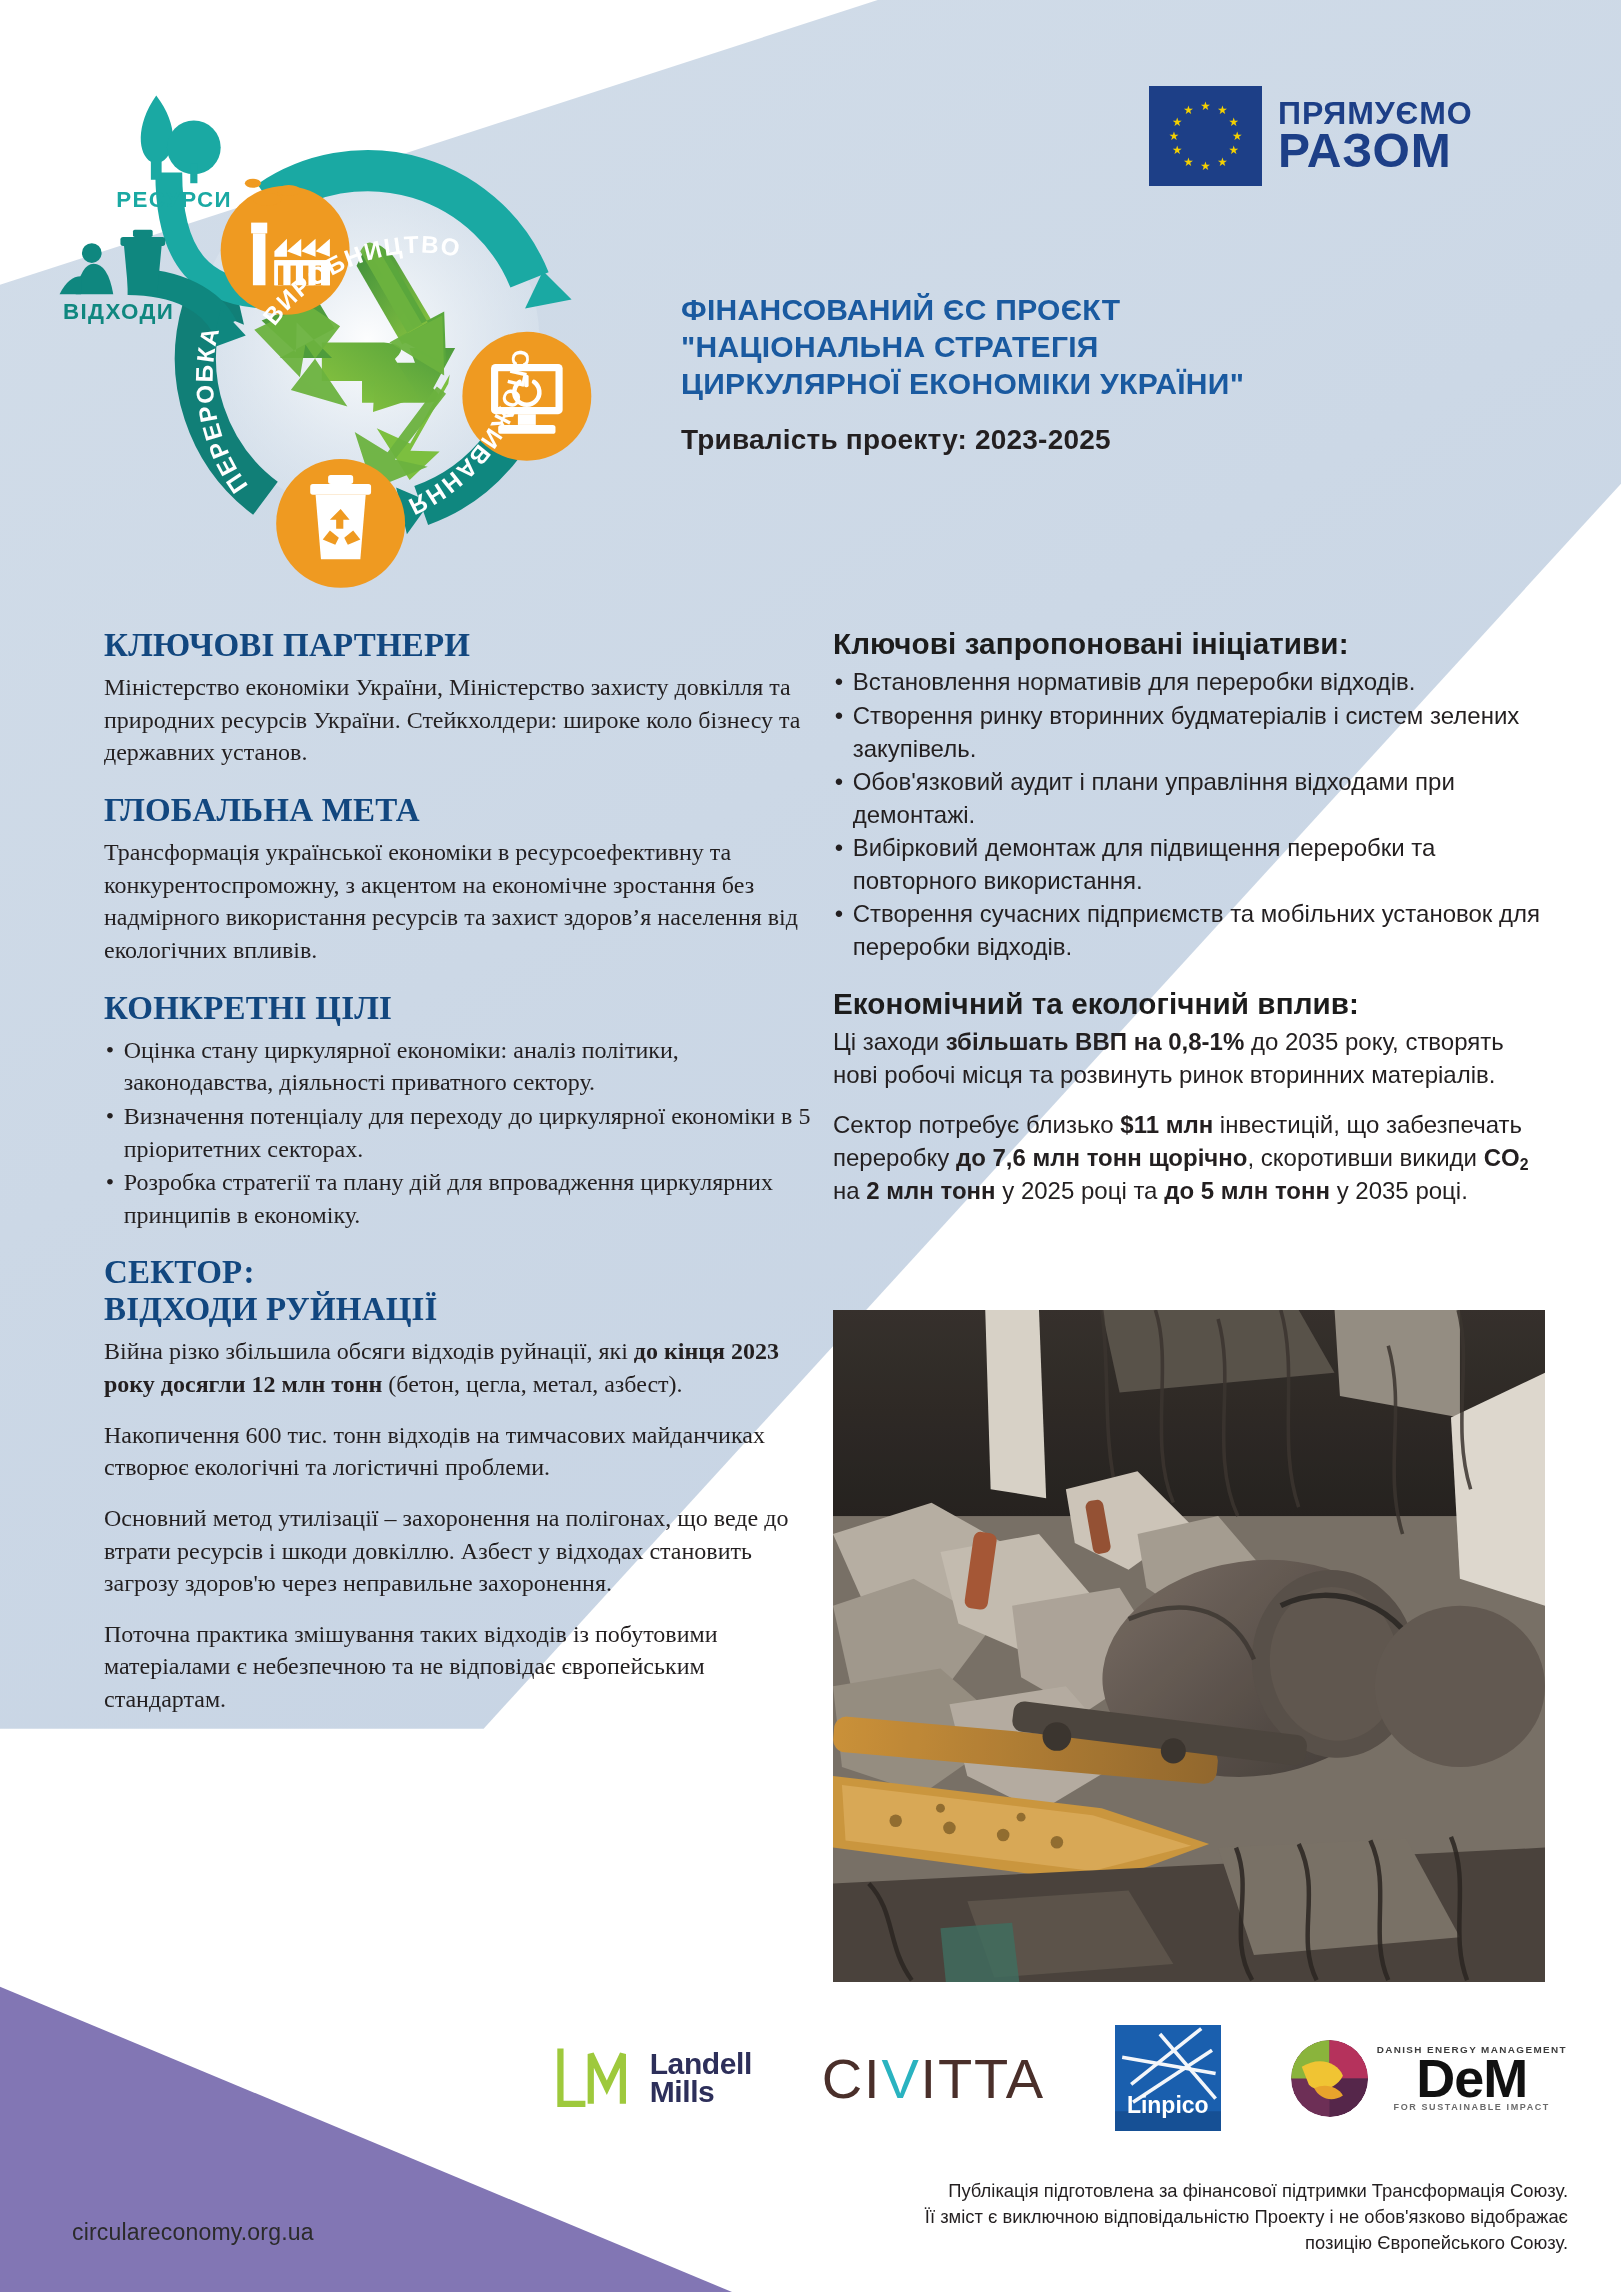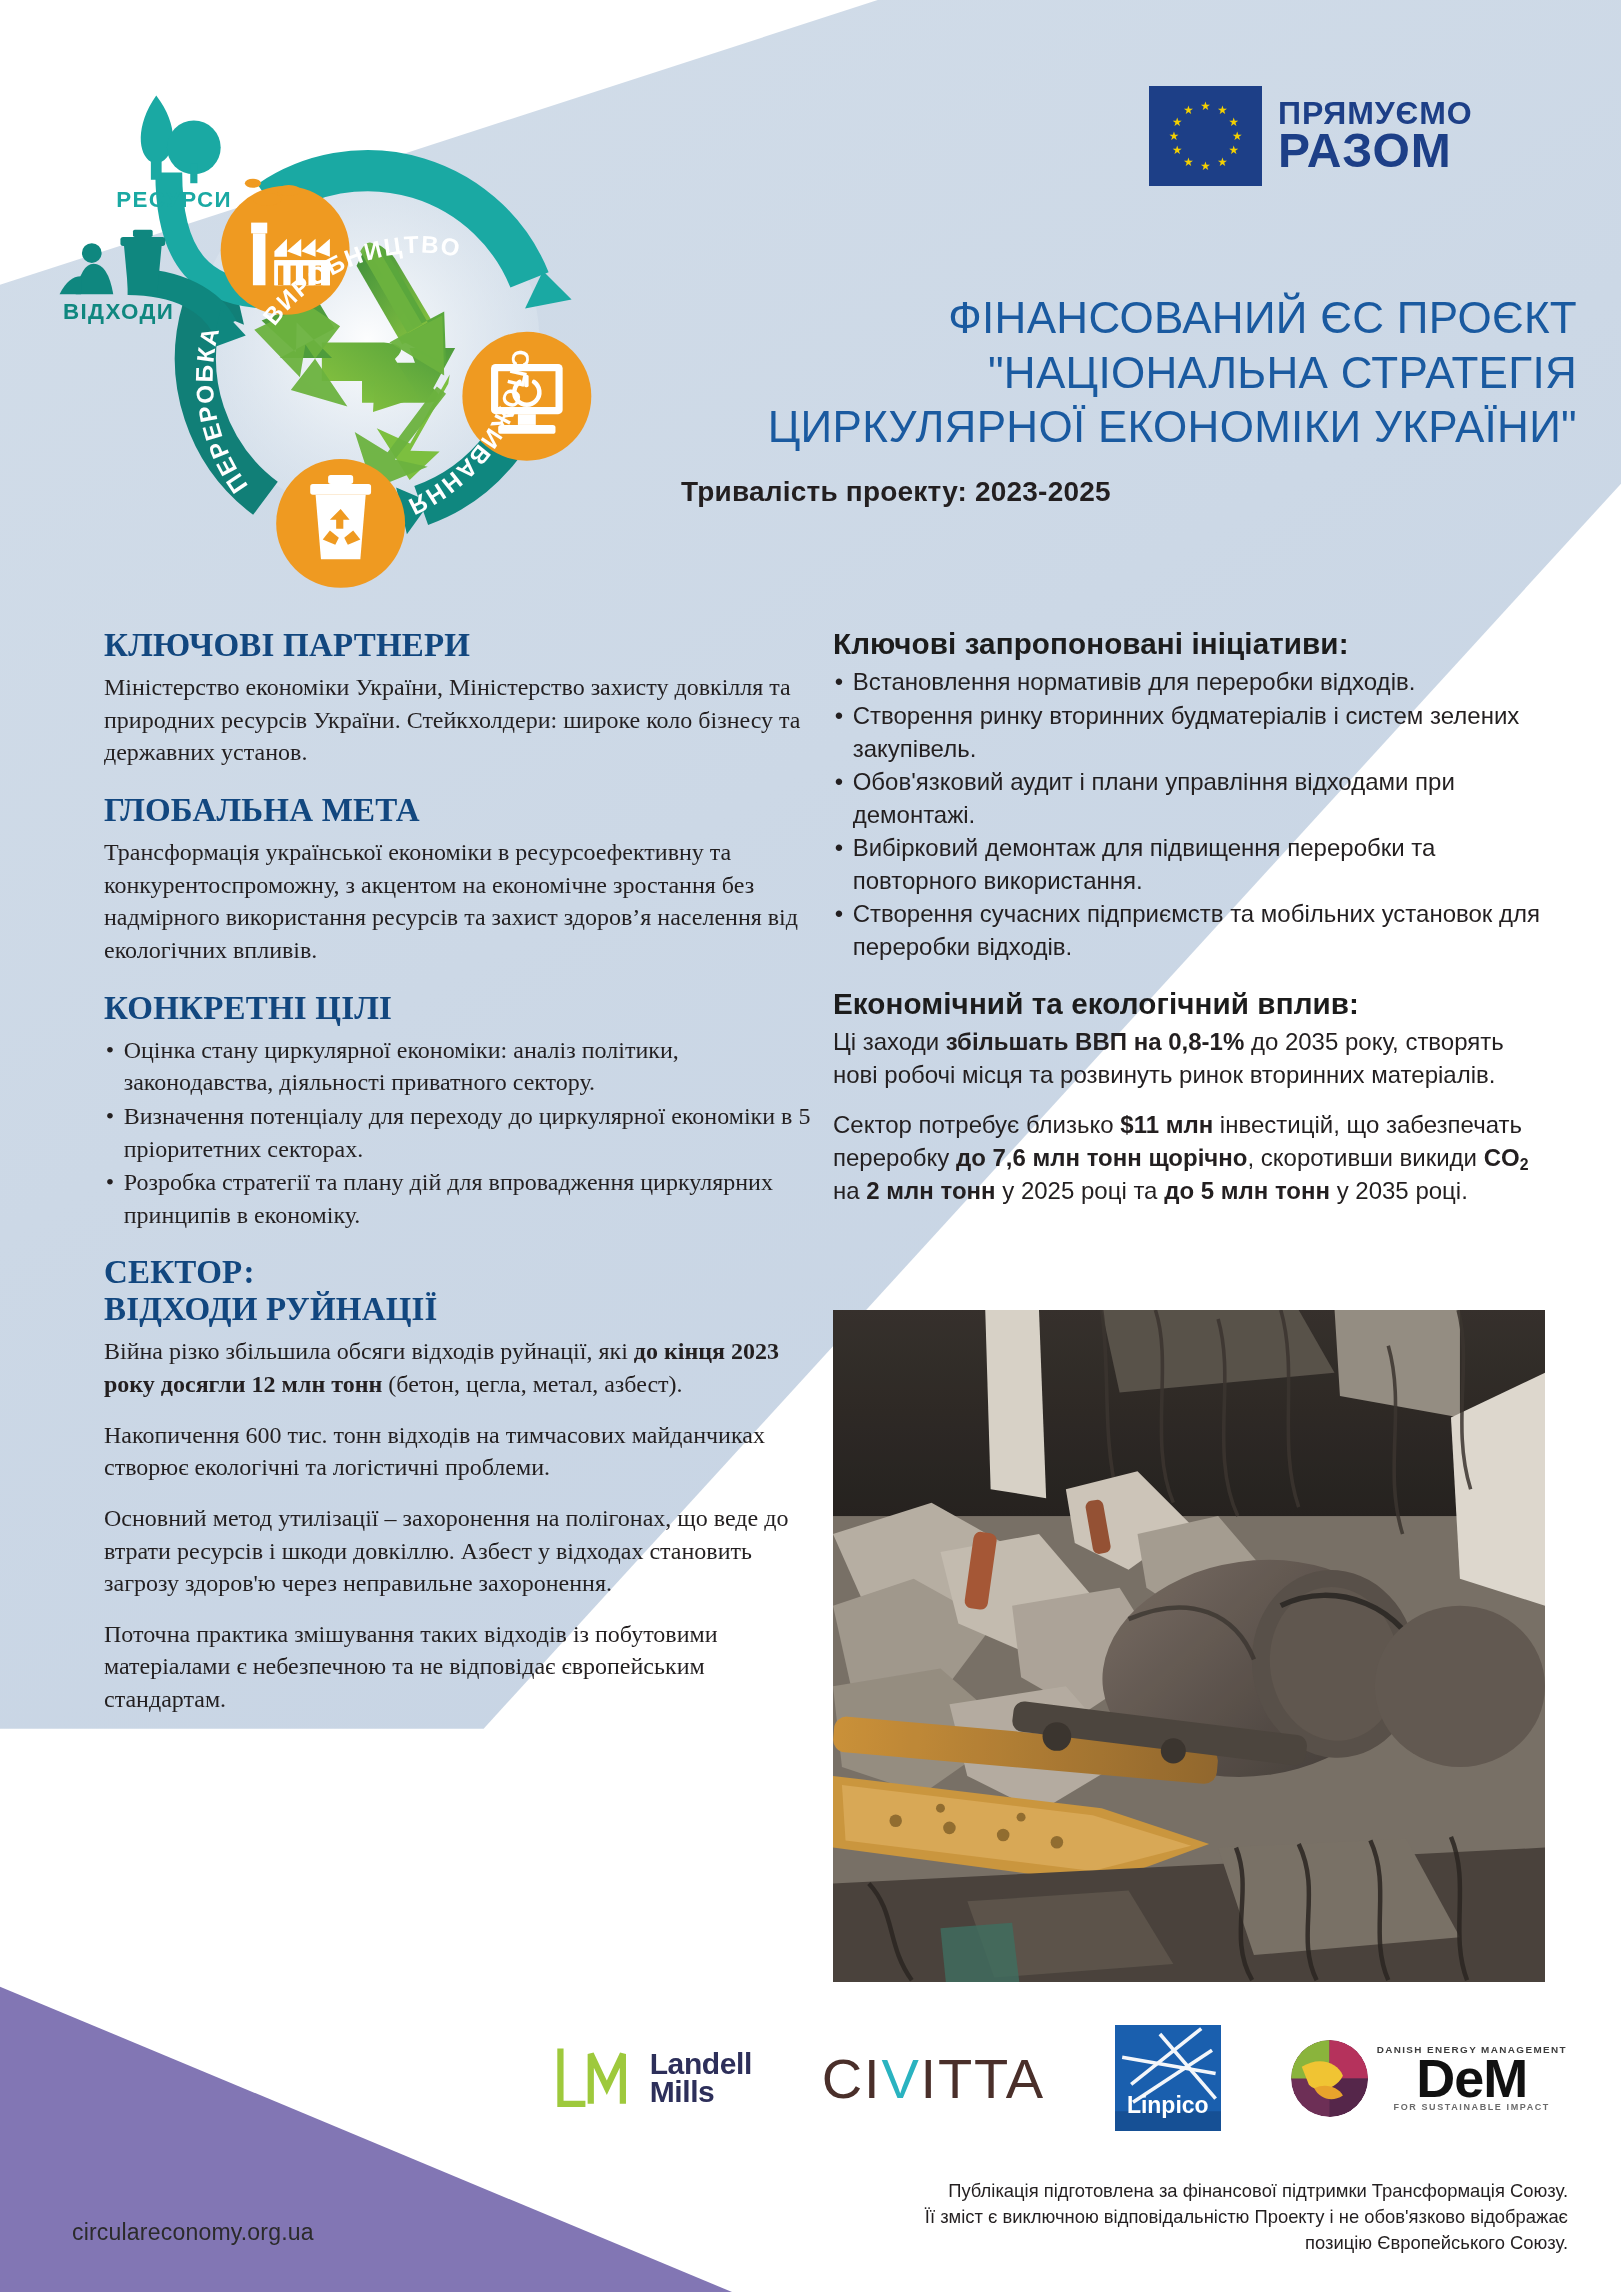--- a/index.html
+++ b/index.html
@@ -23,22 +23,22 @@
   #eu-logo{left:1149px;top:82px;width:376px;height:107px;display:flex;align-items:center;gap:16px;}
   #eu-flag{width:113px;height:100px;background:#1d3f87;position:relative;flex:0 0 auto;}
   #eu-flag .star{position:absolute;color:#f4d000;font-size:11.6px;line-height:11.6px;transform:translate(-50%,-50%);}
   #eu-words{display:flex;flex-direction:column;justify-content:center;}
   #eu-words .l1{font-size:32px;font-weight:bold;color:#1d3f87;letter-spacing:0.9px;line-height:.95;}
   #eu-words .l2{font-size:48px;font-weight:bold;color:#1d3f87;letter-spacing:0.9px;line-height:.95;}
 
   
   #title-block{left:681px;top:291px;width:896px;}
   #title-block .tl{
-    font-size:44px;font-weight:normal;color:#1a5aa0;
-    line-height:1.24;letter-spacing:0.3px;white-space:nowrap;text-align:right;
+    font-size:30px;font-weight:bold;color:#1a5aa0;
+    line-height:1.24;letter-spacing:0.3px;white-space:nowrap;
   }
   #project-duration{
     margin-top:21.5px;font-size:28px;font-weight:bold;color:#231f20;letter-spacing:0.2px;
   }
 
   
   .col{position:absolute;z-index:3;}
   #left-col{left:104px;top:627px;width:725px;font-family:Liberation Serif, serif;}
   #right-col{left:833px;top:627px;width:716px;}
 

